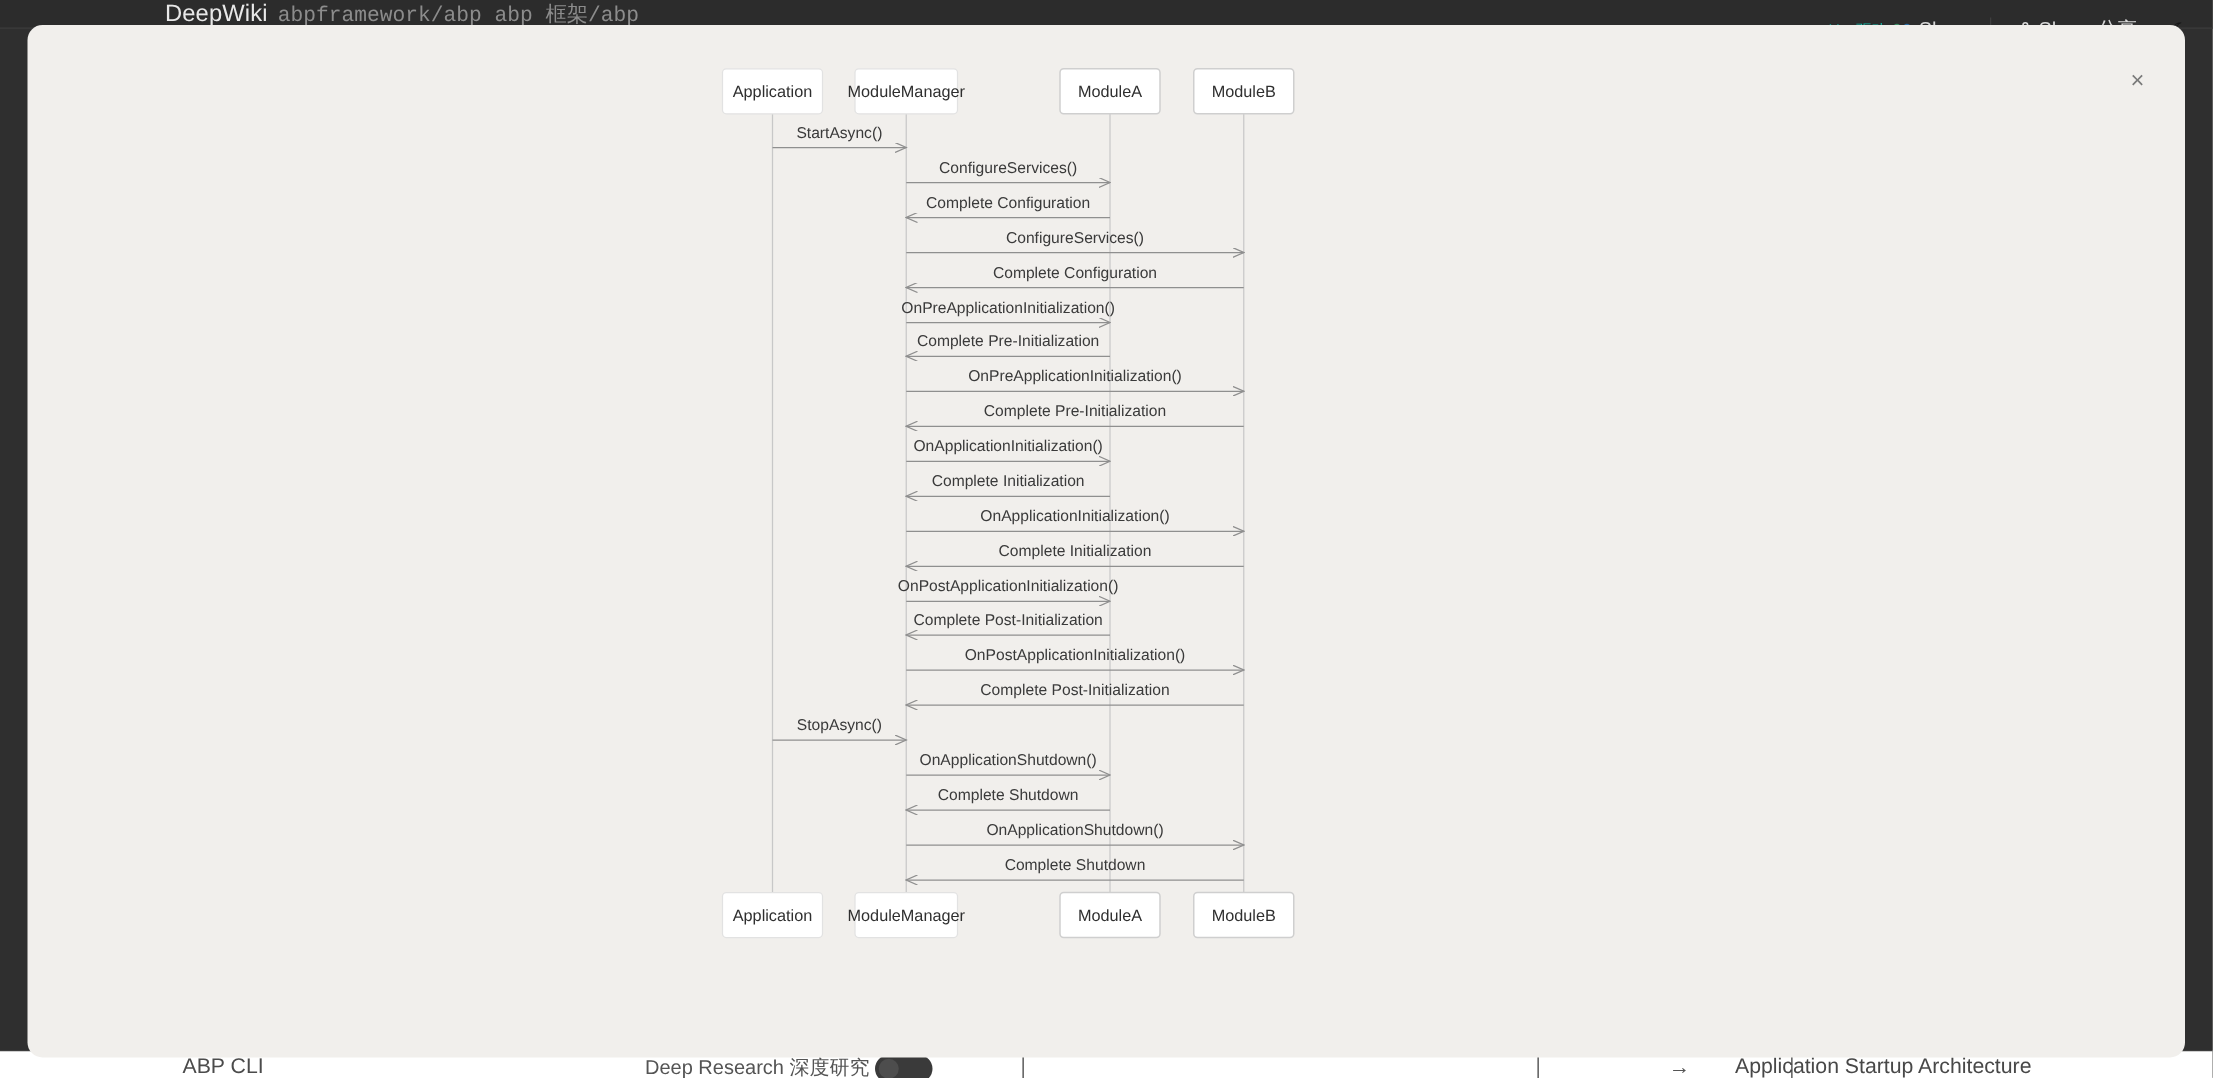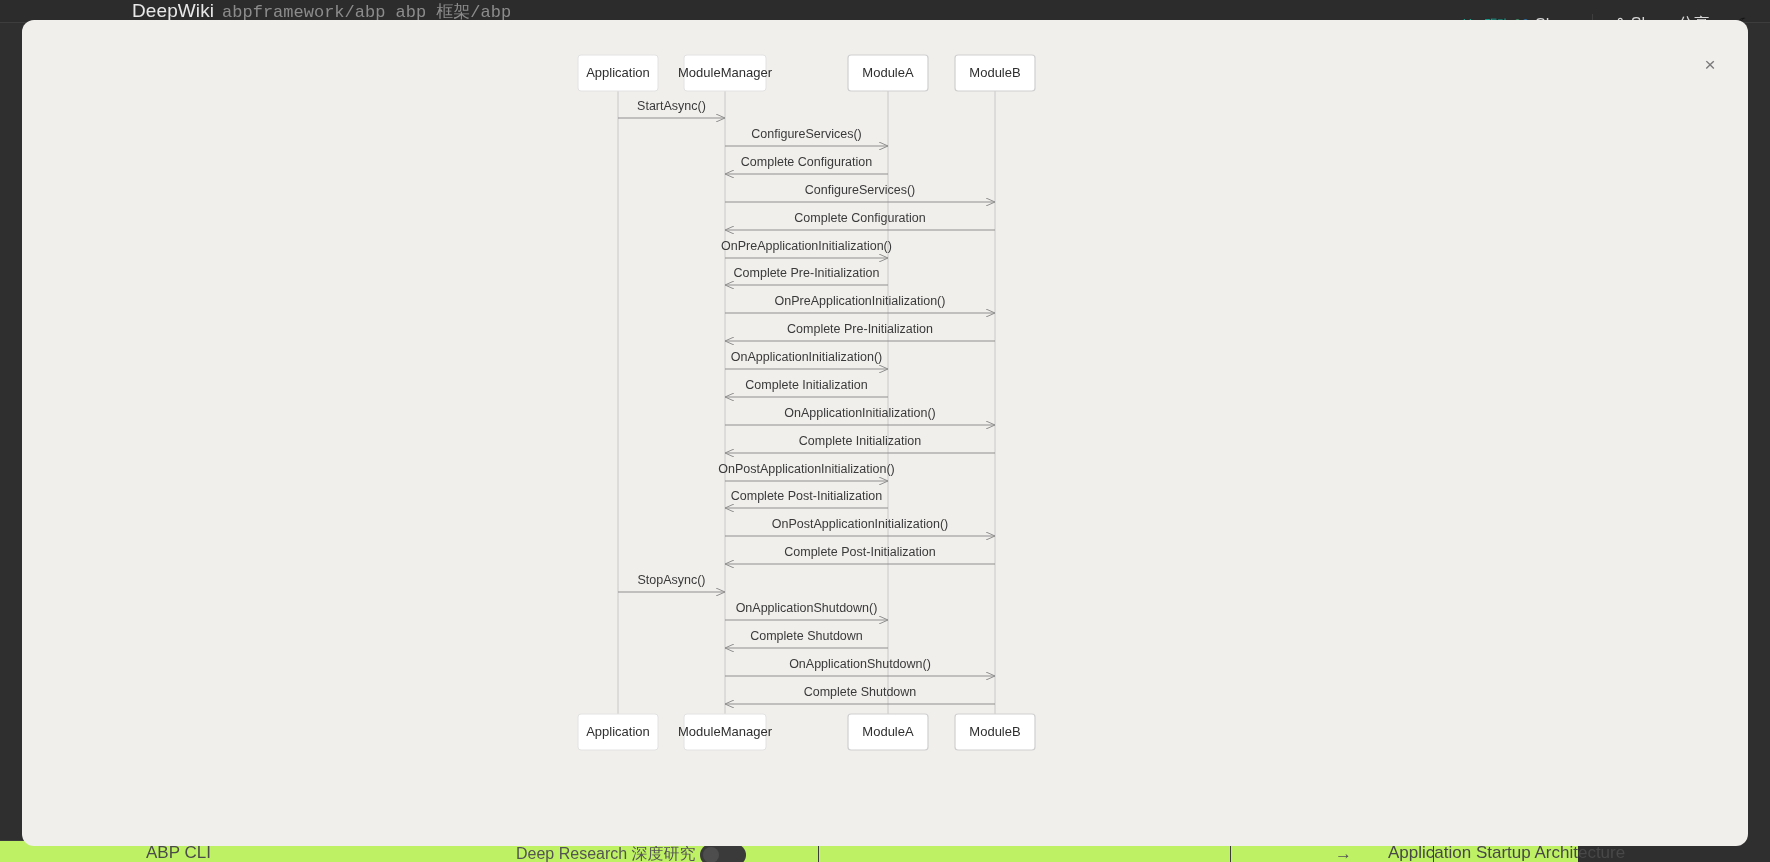--- a/index.html
+++ b/index.html
@@ -26,22 +26,22 @@
   .devin-dots{position:relative;width:14px;height:12px;}
   .devin-dots i{position:absolute;width:5px;height:5px;border-radius:50%;background:#2f7d56;}
   .devin-dots i:nth-child(1){left:0;top:0;background:#3c8f66;}
   .devin-dots i:nth-child(2){left:8px;top:0;background:#2b6fa5;}
   .devin-dots i:nth-child(3){left:4px;top:7px;background:#2f7d56;}
   .tb-sep{width:1px;height:22px;background:#3f3f3f;}
   .tb-share{color:#d8d8d8;font-size:16px;display:flex;align-items:center;gap:7px;padding:14px 16px;}
   .tb-moon{color:#111;font-size:18px;padding-left:10px;}
 
   #app-bottom{
-    position:absolute;left:0;top:840px;width:1578px;height:22px;
-    background:#bef264;border-top:1px solid #3c3c3c;
+    position:absolute;left:0;top:840px;width:1770px;height:22px;
+    background:#ffffff;border-top:1px solid #3c3c3c;
   }
   .bb-item{position:absolute;color:#4b4b4b;font-size:17px;white-space:nowrap;}
   .bb-cli{left:146px;top:2px;}
   .bb-sep1{position:absolute;left:818px;top:0;width:1px;height:22px;background:#3b3b3b;}
   .bb-dr{left:516px;top:3px;color:#545454;font-size:16px;}
   .bb-toggle{position:absolute;left:700px;top:3px;width:46px;height:22px;border-radius:11px;background:#3a3a3a;}
   .bb-toggle:after{content:"";position:absolute;left:3px;top:3px;width:16px;height:16px;border-radius:50%;background:#4d4d4d;}
   .bb-title{left:1388px;top:2px;color:#484848;font-size:17px;}
   .bb-arrow{position:absolute;left:1335px;top:3px;color:#555;font-size:17px;}
   .bb-sep2{position:absolute;left:1433px;top:0;width:1px;height:22px;background:#3b3b3b;}

